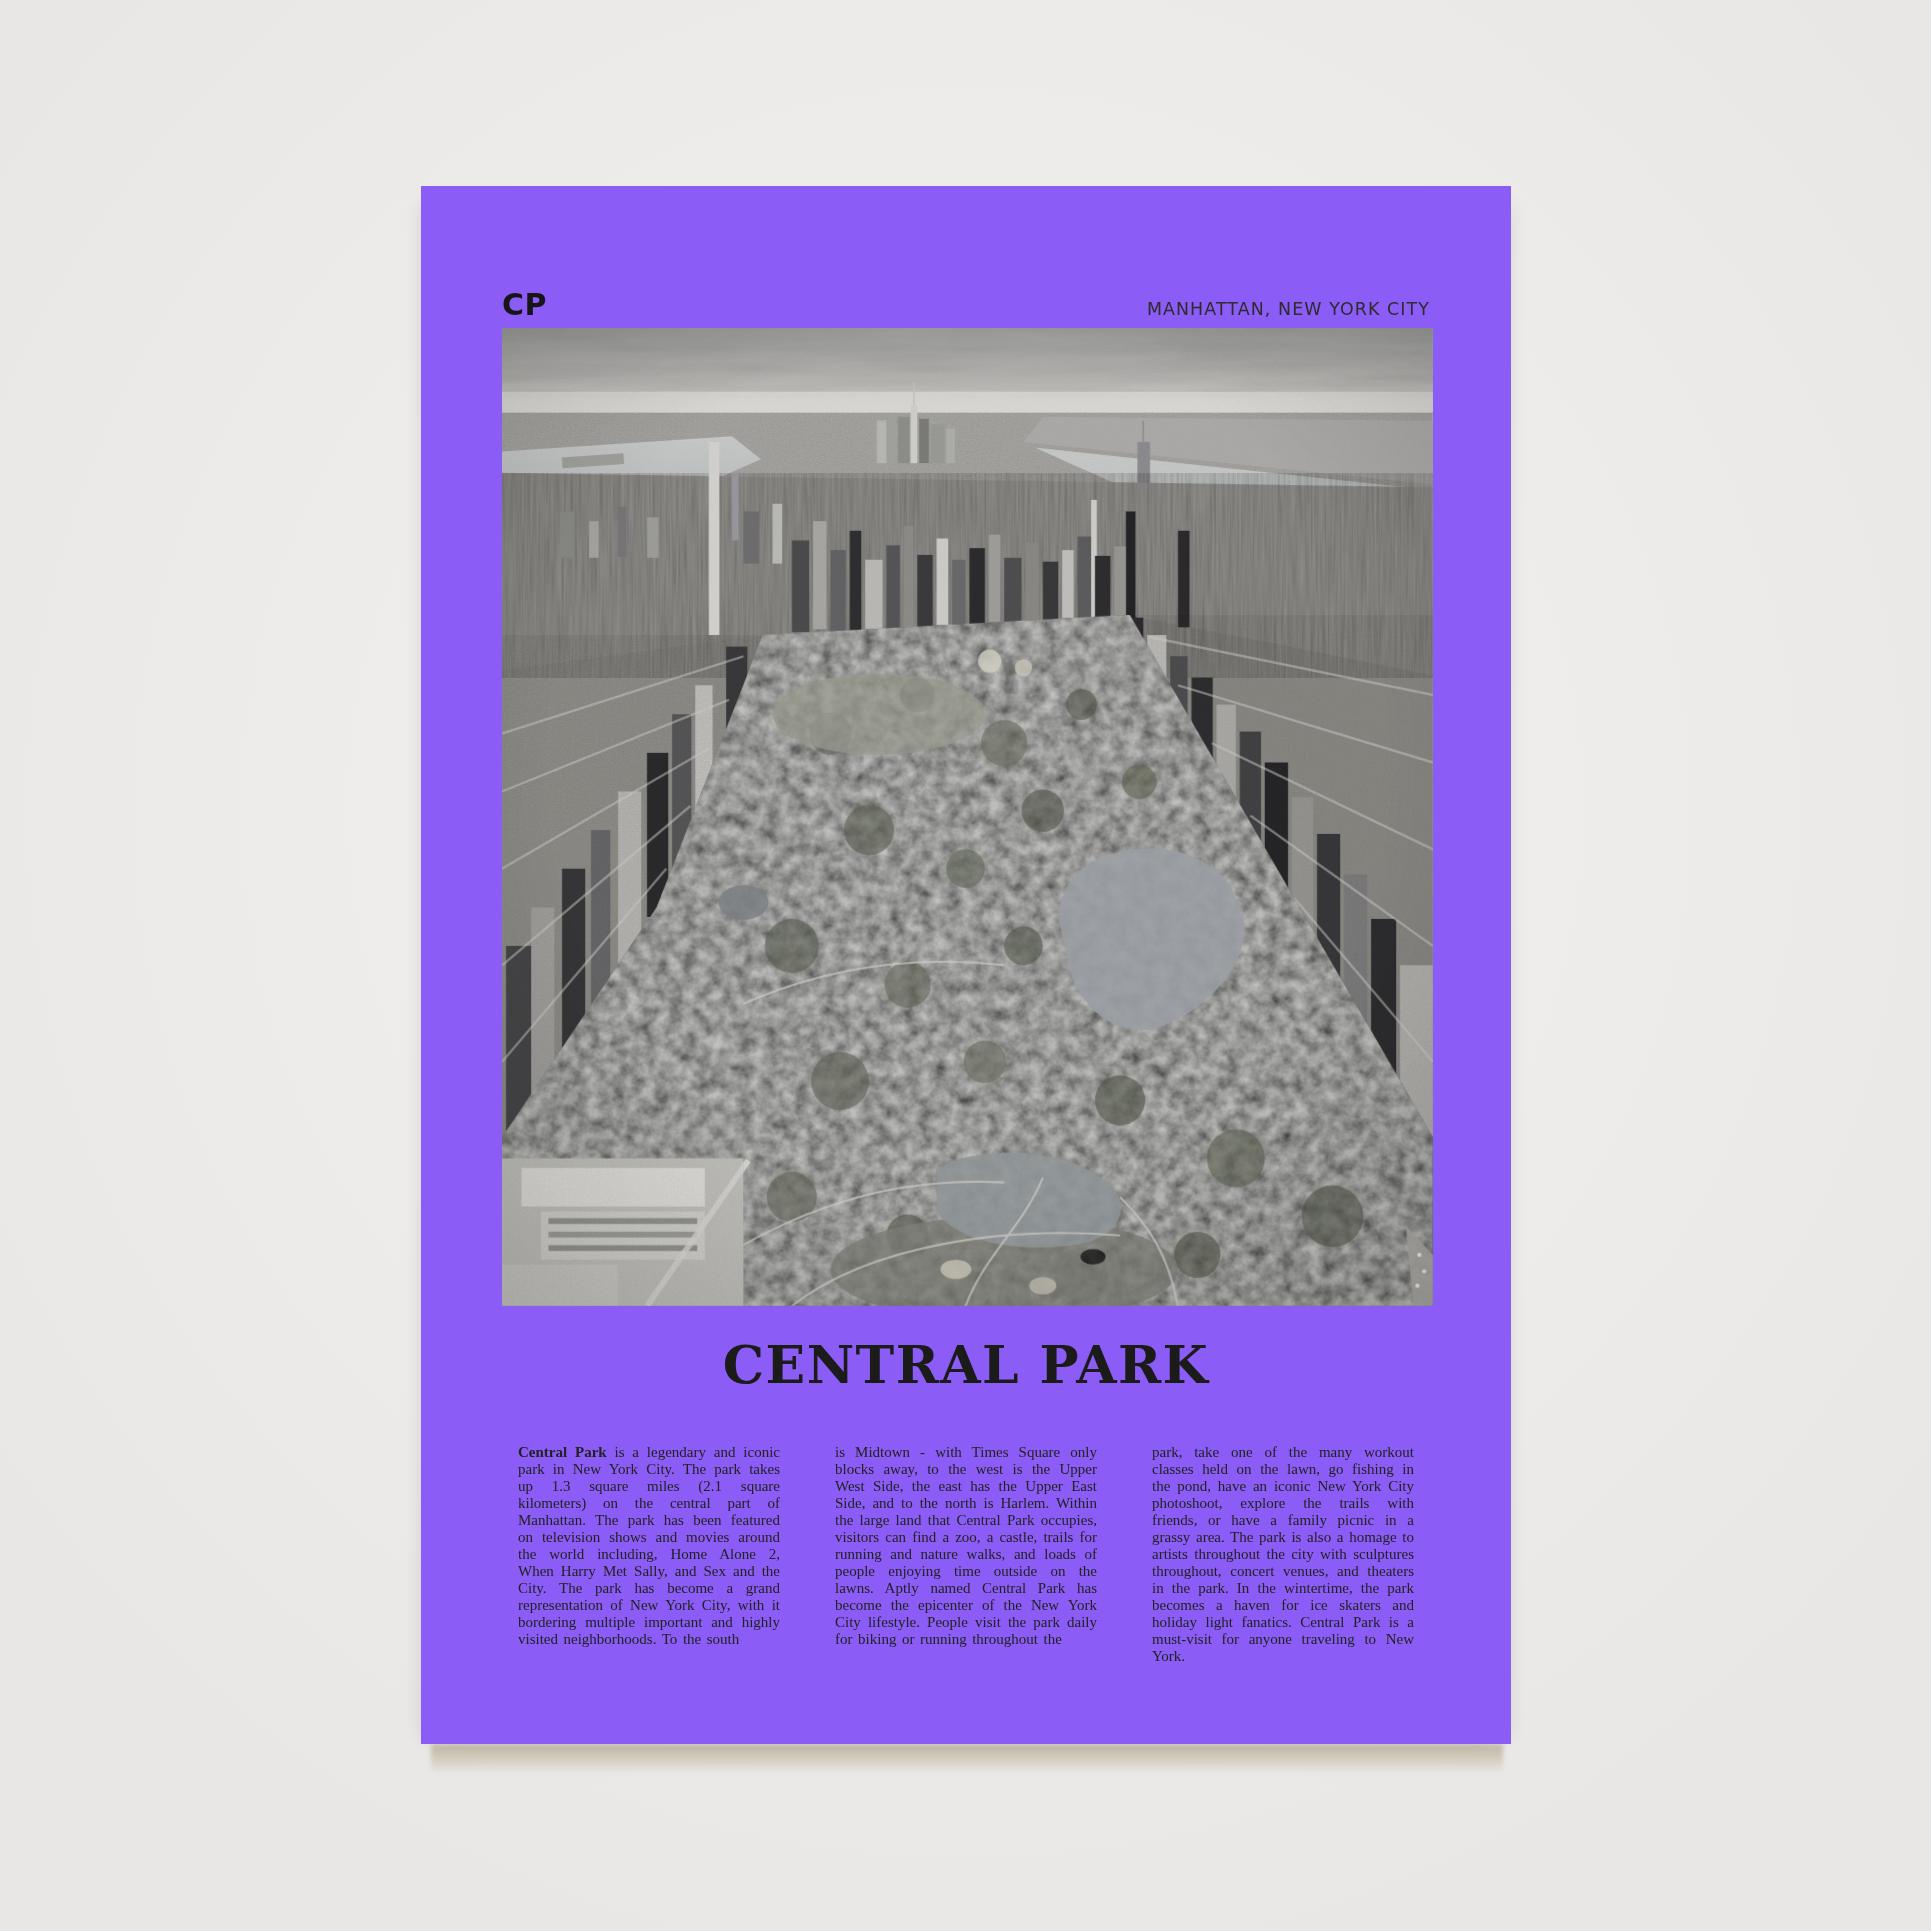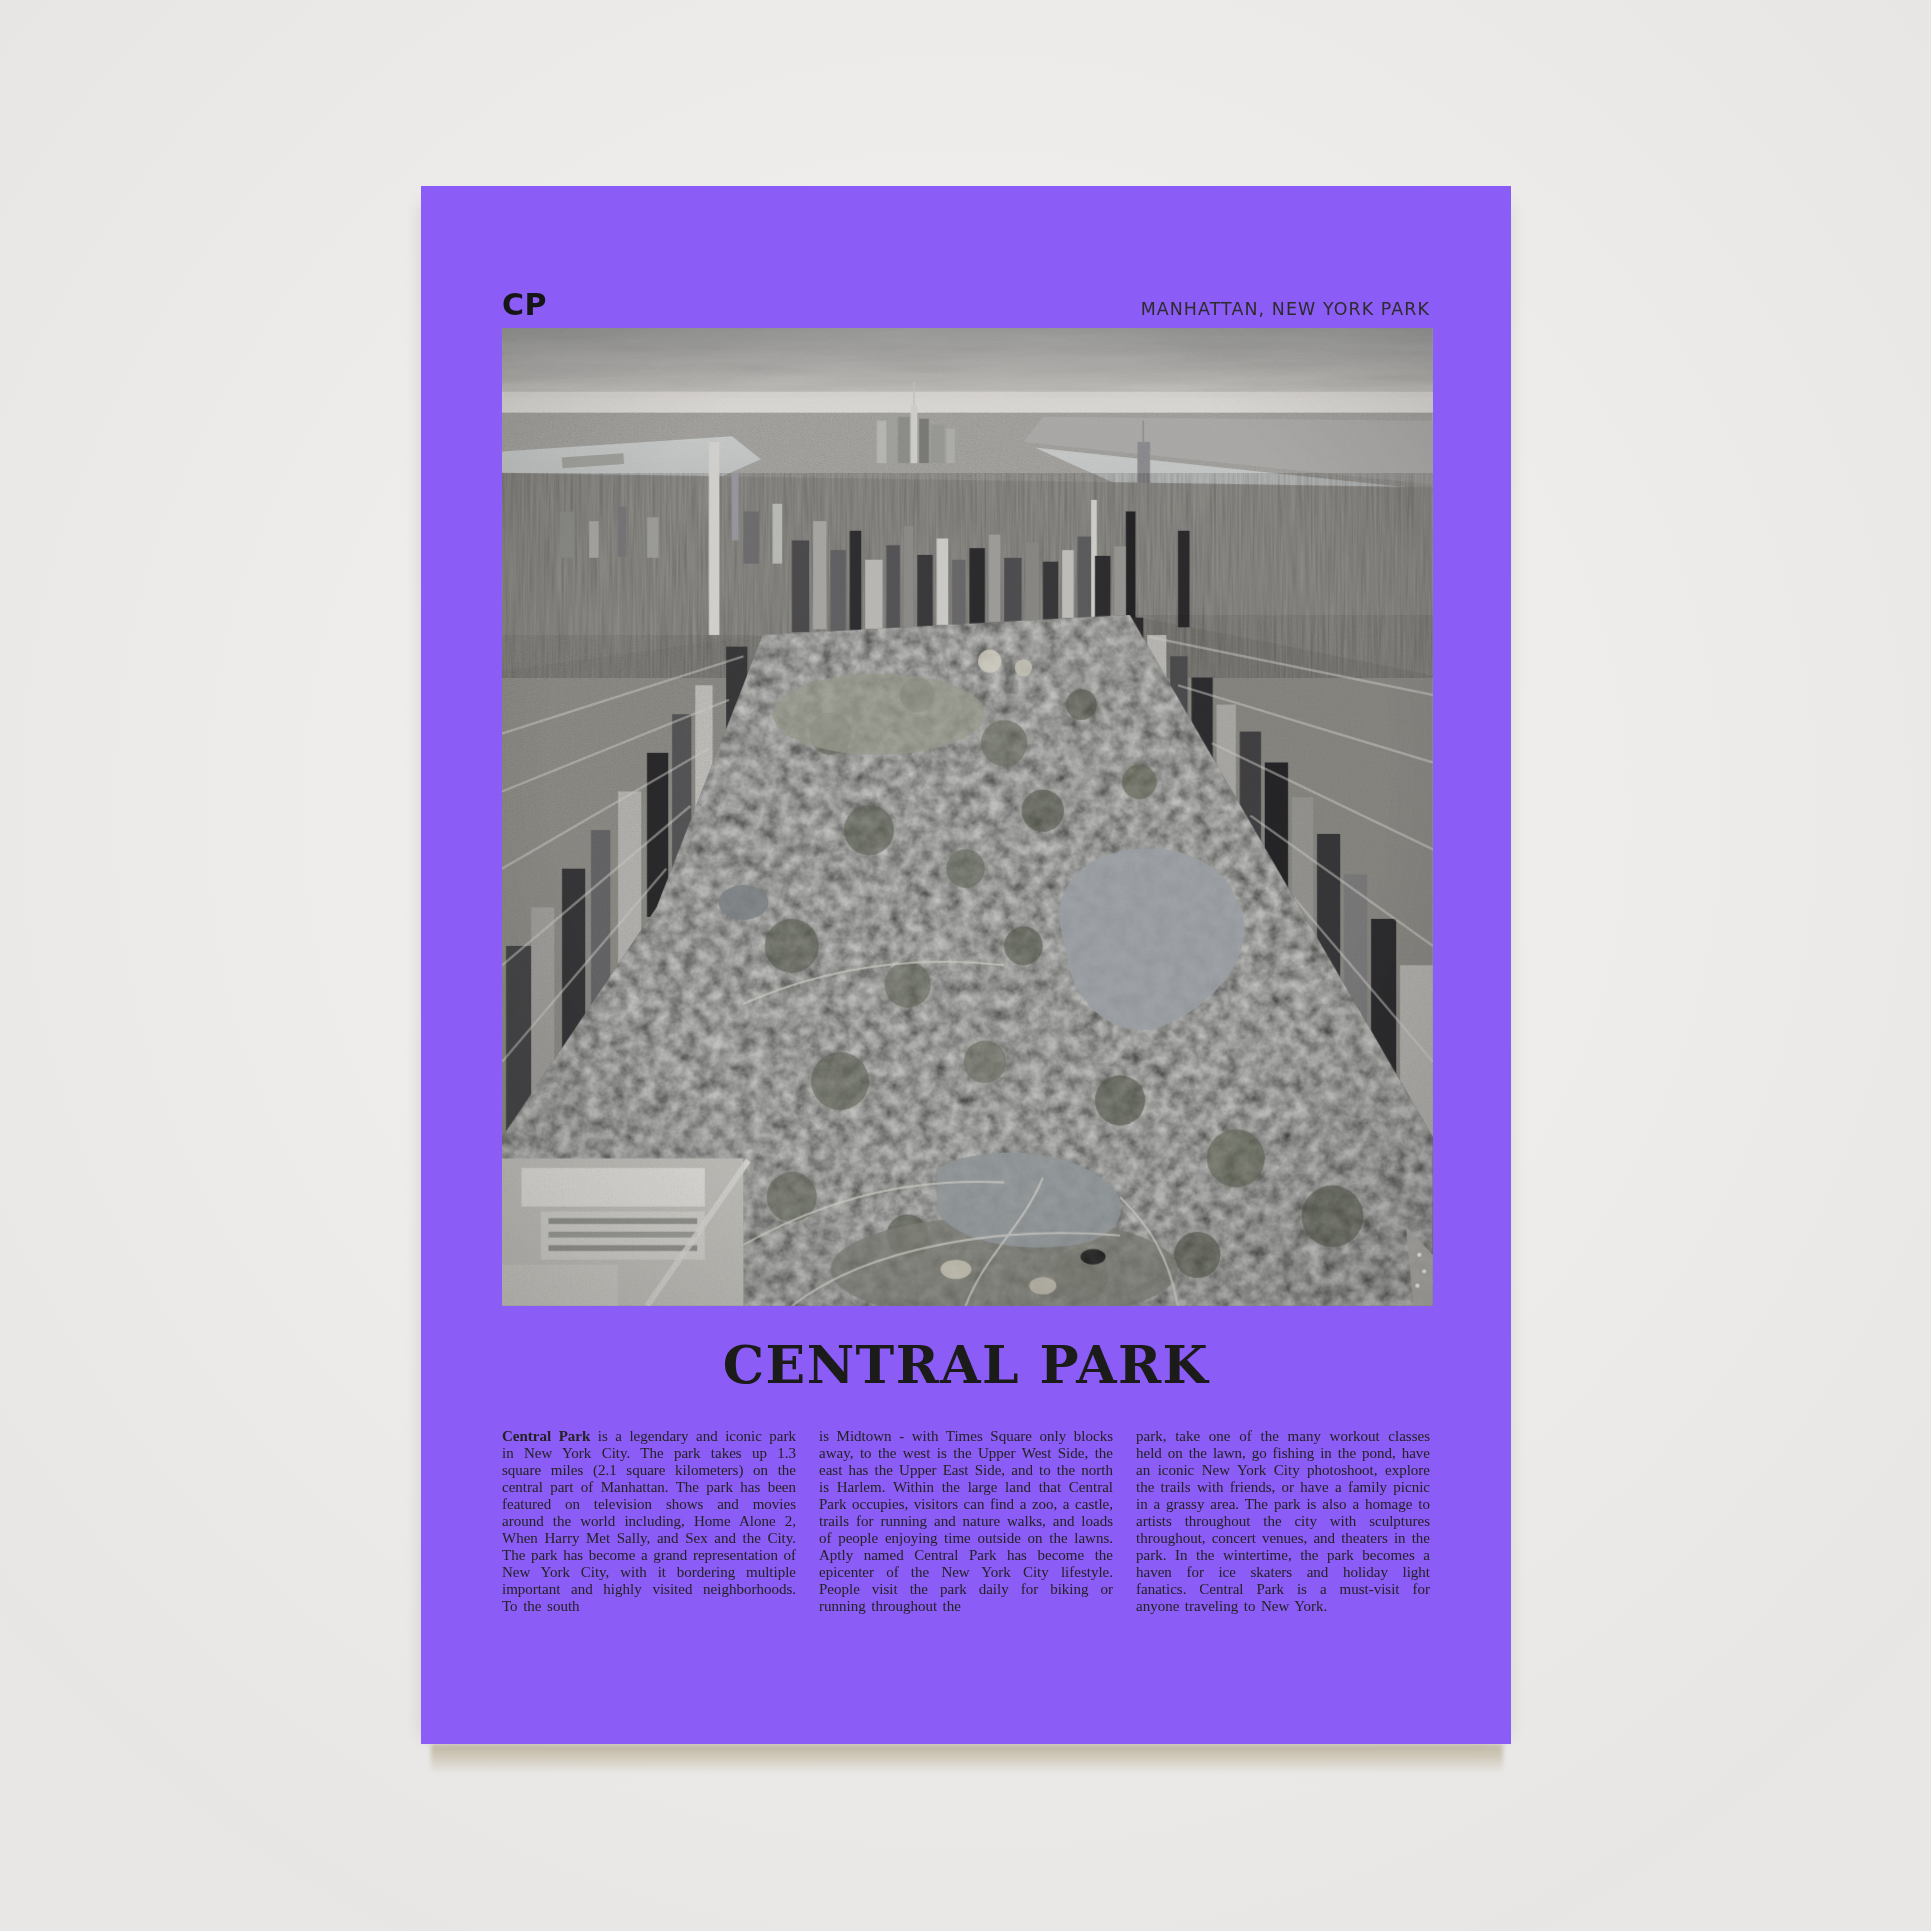--- a/index.html
+++ b/index.html
@@ -21,34 +21,34 @@
   .location{font-family:"DejaVu Sans",sans-serif;font-weight:400;font-size:17.4px;line-height:1.2;
         letter-spacing:1.1px;color:#2c2c2a;}
   .photo{width:931px;height:978px;background:#8f8f8c;overflow:hidden;}
   .photo svg{display:block;}
   .title{margin-top:29px;height:60px;display:flex;align-items:center;justify-content:center;
          font-family:"DejaVu Serif","Liberation Serif",serif;font-weight:700;font-size:52px;
          letter-spacing:1.4px;color:#1b1b1a;white-space:nowrap;}
   .columns{display:flex;gap:23px;margin-top:33px;}
   .col{width:294px;font-family:"Liberation Serif",serif;font-size:15px;line-height:17px;
        color:#222220;text-align:justify;word-spacing:.12em;}
-  .col p{margin:0;}
+  .col p{margin:16px;}
   .lead{font-weight:bold;}
 </style>
 </head>
 <body>
 
 <div class="scene">
   <div class="poster-shadow"></div>
 
   <div class="poster">
 
     <div class="masthead">
       <div class="logo">CP</div>
-      <div class="location">MANHATTAN, NEW YORK PARK</div>
+      <div class="location">MANHATTAN, NEW YORK CITY</div>
     </div>
 
     <figure class="photo" style="margin:0">
       <svg viewBox="0 0 964 1013" width="931" height="978" xmlns="http://www.w3.org/2000/svg">
         <defs>
           <linearGradient id="gSky" x1="0" y1="0" x2="0" y2="1">
             <stop offset="0" stop-color="#a2a2a1"></stop>
               <stop offset="0.45" stop-color="#b8b7b4"></stop>
             <stop offset="0.8" stop-color="#d6d4d0"></stop>
               <stop offset="1" stop-color="#e2e0dc"></stop>

